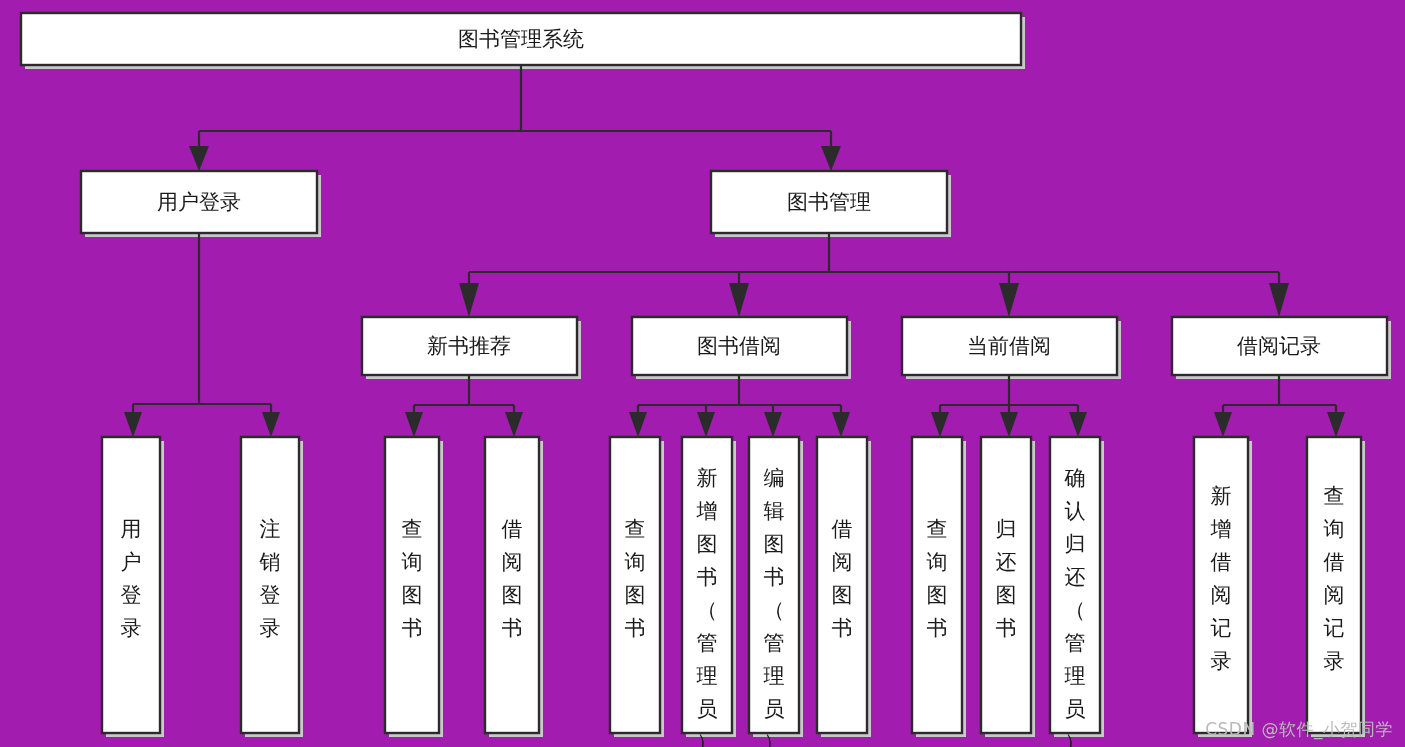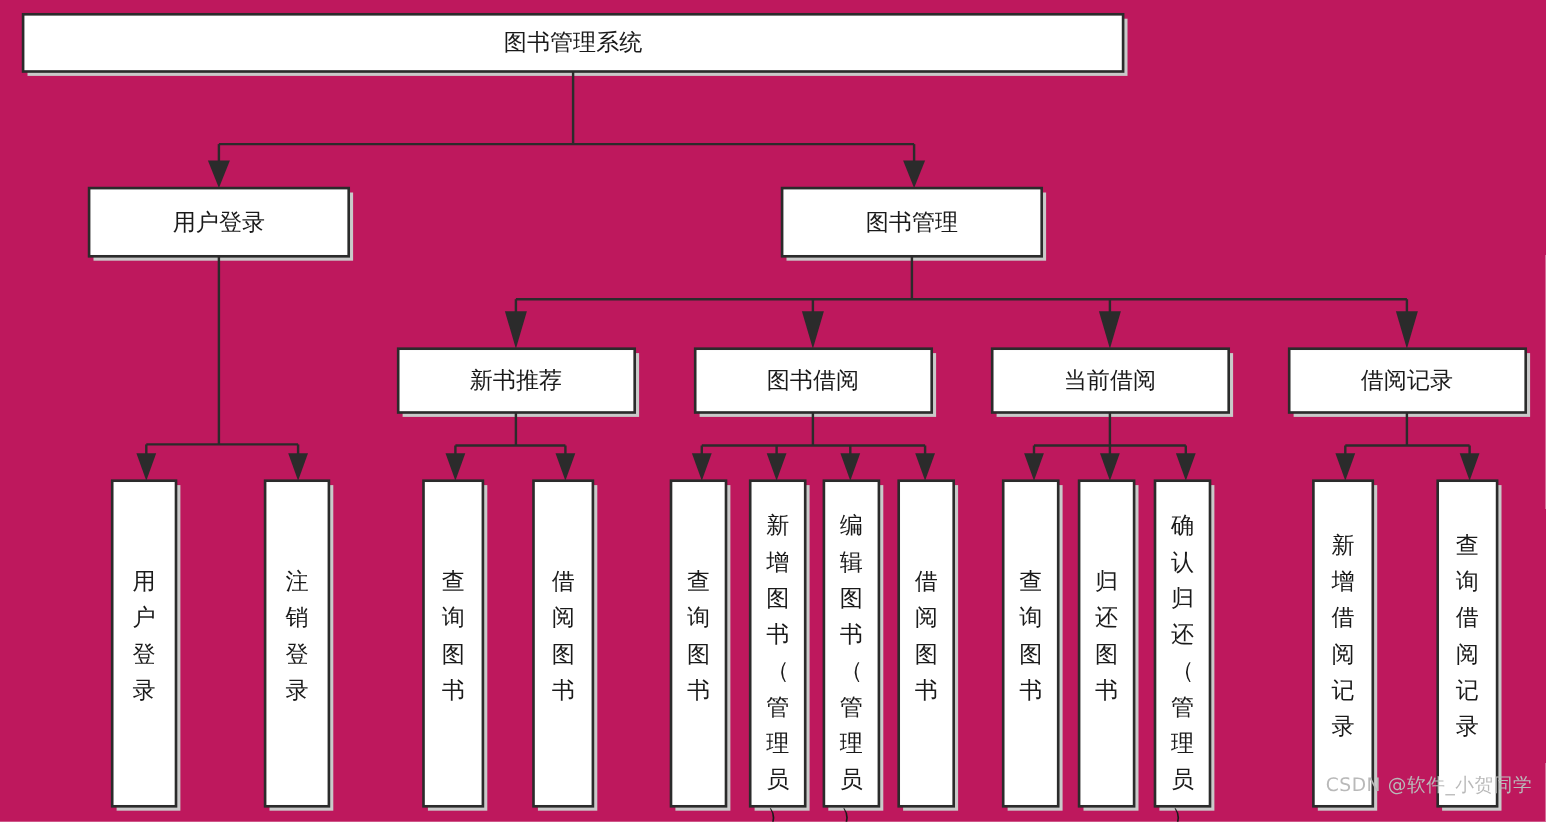--- a/index.html
+++ b/index.html
@@ -10,21 +10,21 @@
   body {
     width: 1405px;
     height: 747px;
     font-family: "DejaVu Sans", "Liberation Sans", sans-serif;
     overflow: hidden;
   }
   #diagram-root {
     position: relative;
     width: 1405px;
     height: 747px;
-    background: #be185d;
+    background: #a21caf;
   }
   svg#flowchart {
     display: block;
     width: 1405px;
     height: 747px;
   }
   .node-box {
     fill: #ffffff;
     stroke: #2b2b2b;
     stroke-width: 2.4;
@@ -52,21 +52,21 @@
   }
   .node-label-vertical {
     fill: #1a1a1a;
     font-family: "DejaVu Sans", "Liberation Sans", sans-serif;
     font-size: 21px;
     text-anchor: middle;
   }
   .watermark {
     position: absolute;
     right: 12px;
-    bottom: 22px;
+    bottom: 6px;
     font-family: "DejaVu Sans", "Liberation Sans", sans-serif;
     font-size: 17px;
     color: #b9b9b9;
     white-space: nowrap;
     letter-spacing: 0.5px;
   }
 </style>
 </head>
 <body>
 

